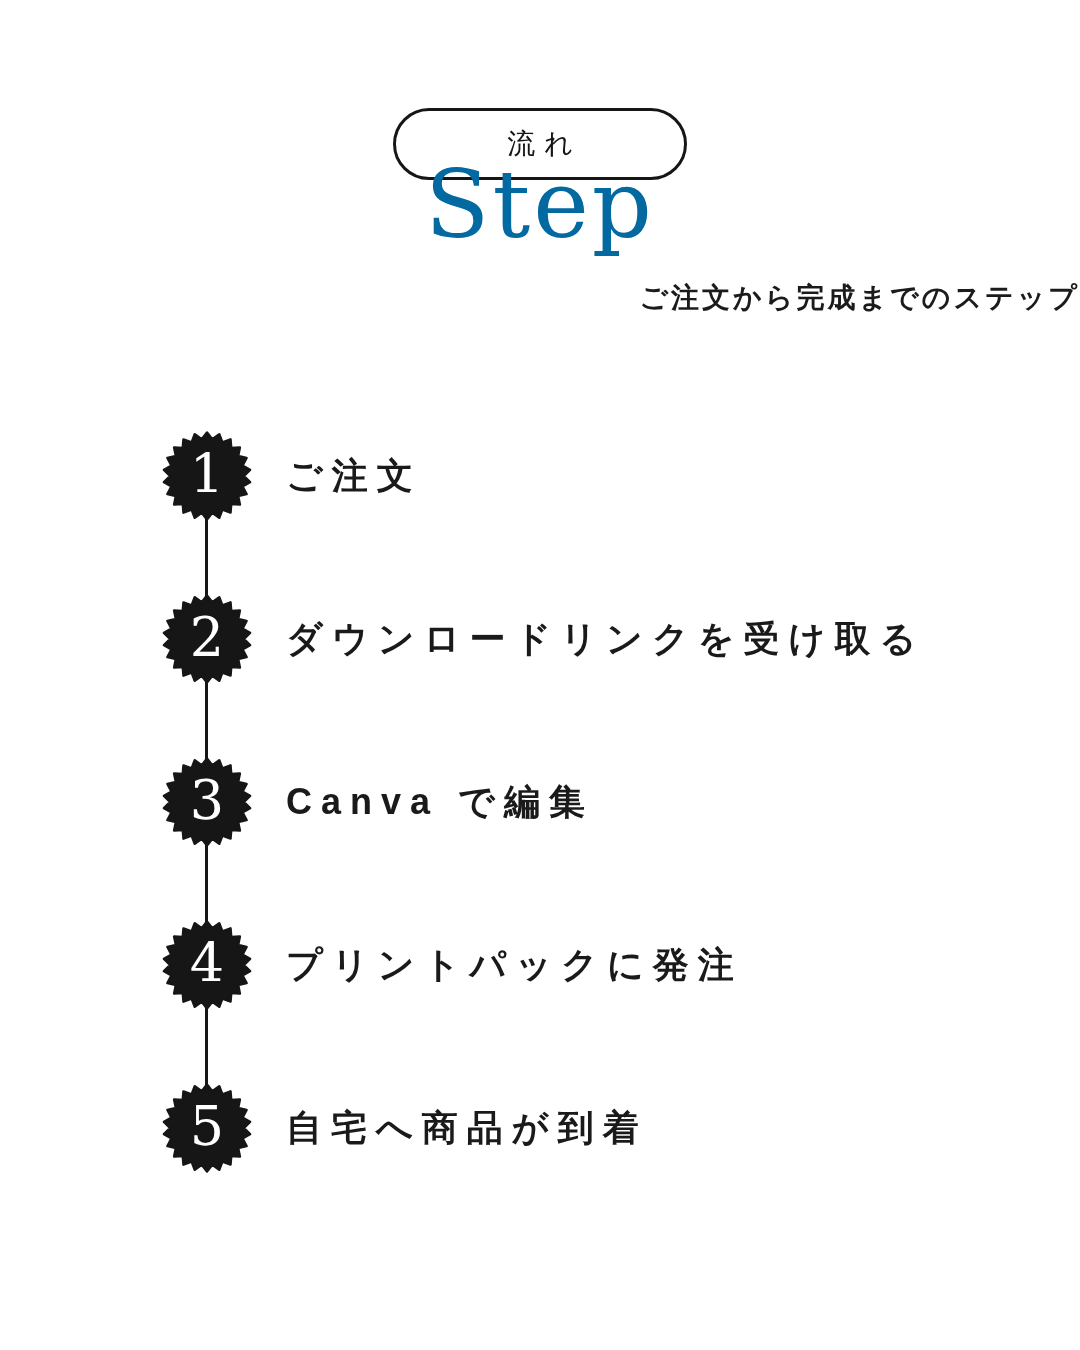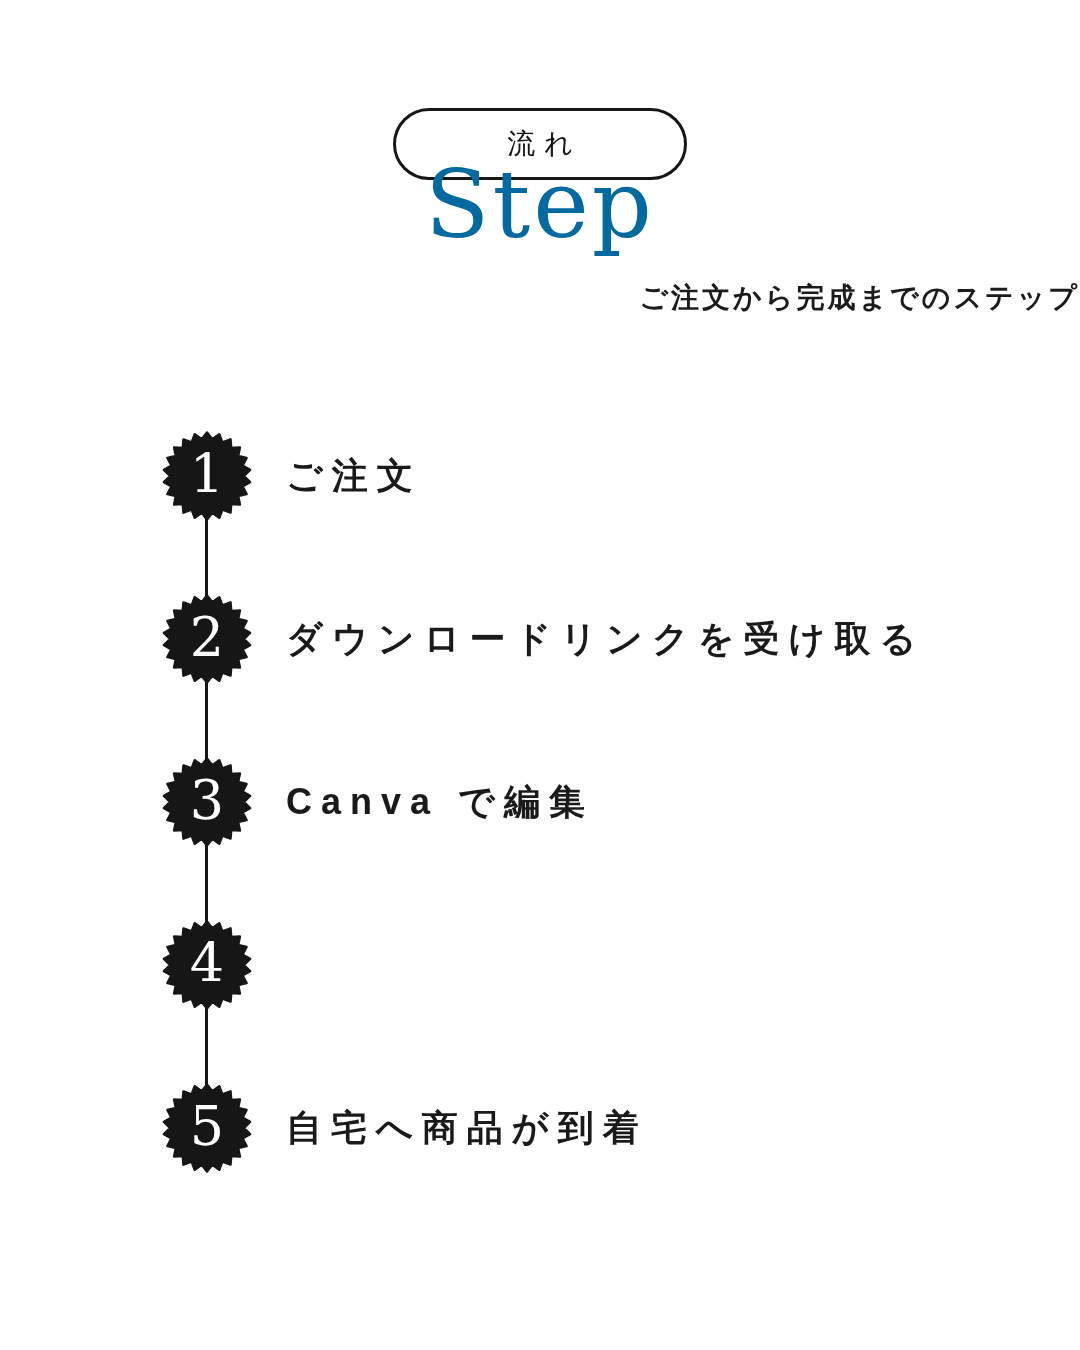--- a/index.html
+++ b/index.html
@@ -179,20 +179,21 @@
     <span class="label">Canva で編集</span>
   </li>
 
   <li class="step-row">
     <span class="badge">
       <svg viewBox="0 0 90 90" aria-hidden="true">
         <polygon class="seal" points="45.00,1.50 50.27,8.38 57.26,3.26 60.37,11.34 68.52,8.41 69.23,17.04 77.88,16.51 76.13,25.00 84.57,26.93 80.50,34.58 88.06,38.81 82.00,45.00 88.06,51.19 80.50,55.42 84.57,63.07 76.13,65.00 77.88,73.49 69.23,72.96 68.52,81.59 60.37,78.66 57.26,86.74 50.27,81.62 45.00,88.50 39.73,81.62 32.74,86.74 29.63,78.66 21.48,81.59 20.77,72.96 12.12,73.49 13.87,65.00 5.43,63.07 9.50,55.42 1.94,51.19 8.00,45.00 1.94,38.81 9.50,34.58 5.43,26.93 13.87,25.00 12.12,16.51 20.77,17.04 21.48,8.41 29.63,11.34 32.74,3.26 39.73,8.38"></polygon>
       </svg>
       <span class="num">4</span>
     </span>
+    <span class="label">プリントパックに発注</span>
   </li>
 
   <li class="step-row">
     <span class="badge">
       <svg viewBox="0 0 90 90" aria-hidden="true">
         <polygon class="seal" points="45.00,1.50 50.27,8.38 57.26,3.26 60.37,11.34 68.52,8.41 69.23,17.04 77.88,16.51 76.13,25.00 84.57,26.93 80.50,34.58 88.06,38.81 82.00,45.00 88.06,51.19 80.50,55.42 84.57,63.07 76.13,65.00 77.88,73.49 69.23,72.96 68.52,81.59 60.37,78.66 57.26,86.74 50.27,81.62 45.00,88.50 39.73,81.62 32.74,86.74 29.63,78.66 21.48,81.59 20.77,72.96 12.12,73.49 13.87,65.00 5.43,63.07 9.50,55.42 1.94,51.19 8.00,45.00 1.94,38.81 9.50,34.58 5.43,26.93 13.87,25.00 12.12,16.51 20.77,17.04 21.48,8.41 29.63,11.34 32.74,3.26 39.73,8.38"></polygon>
       </svg>
       <span class="num">5</span>
     </span>
     <span class="label">自宅へ商品が到着</span>

